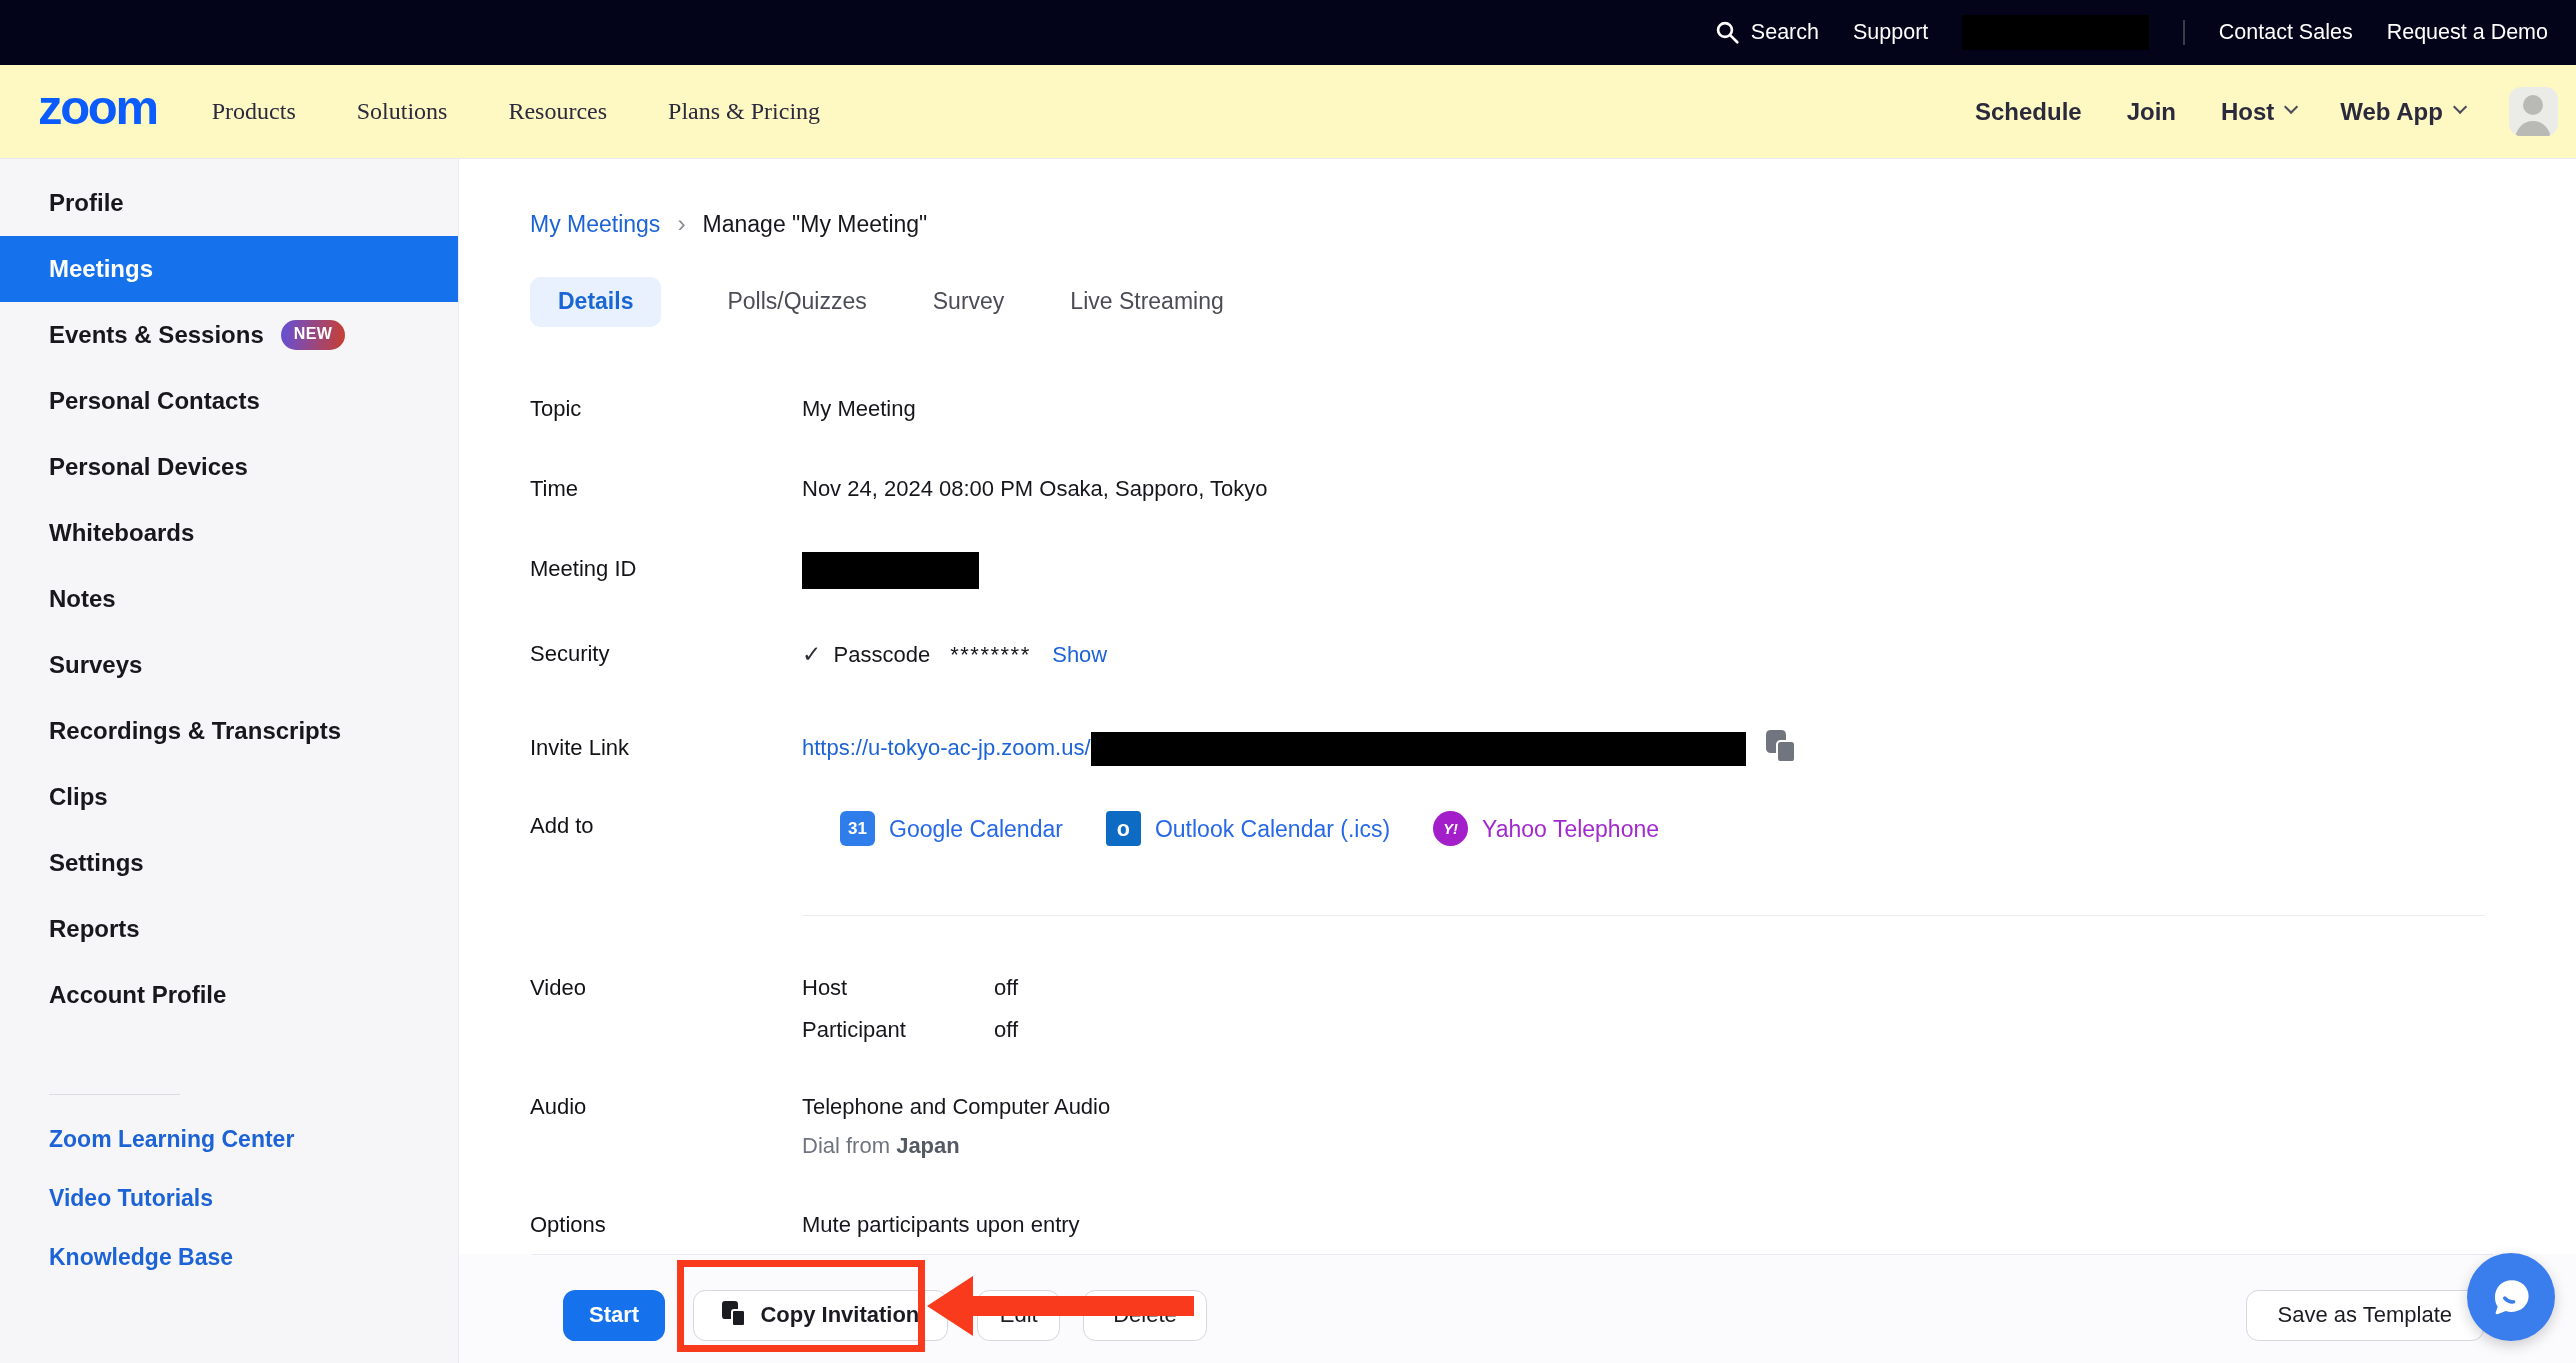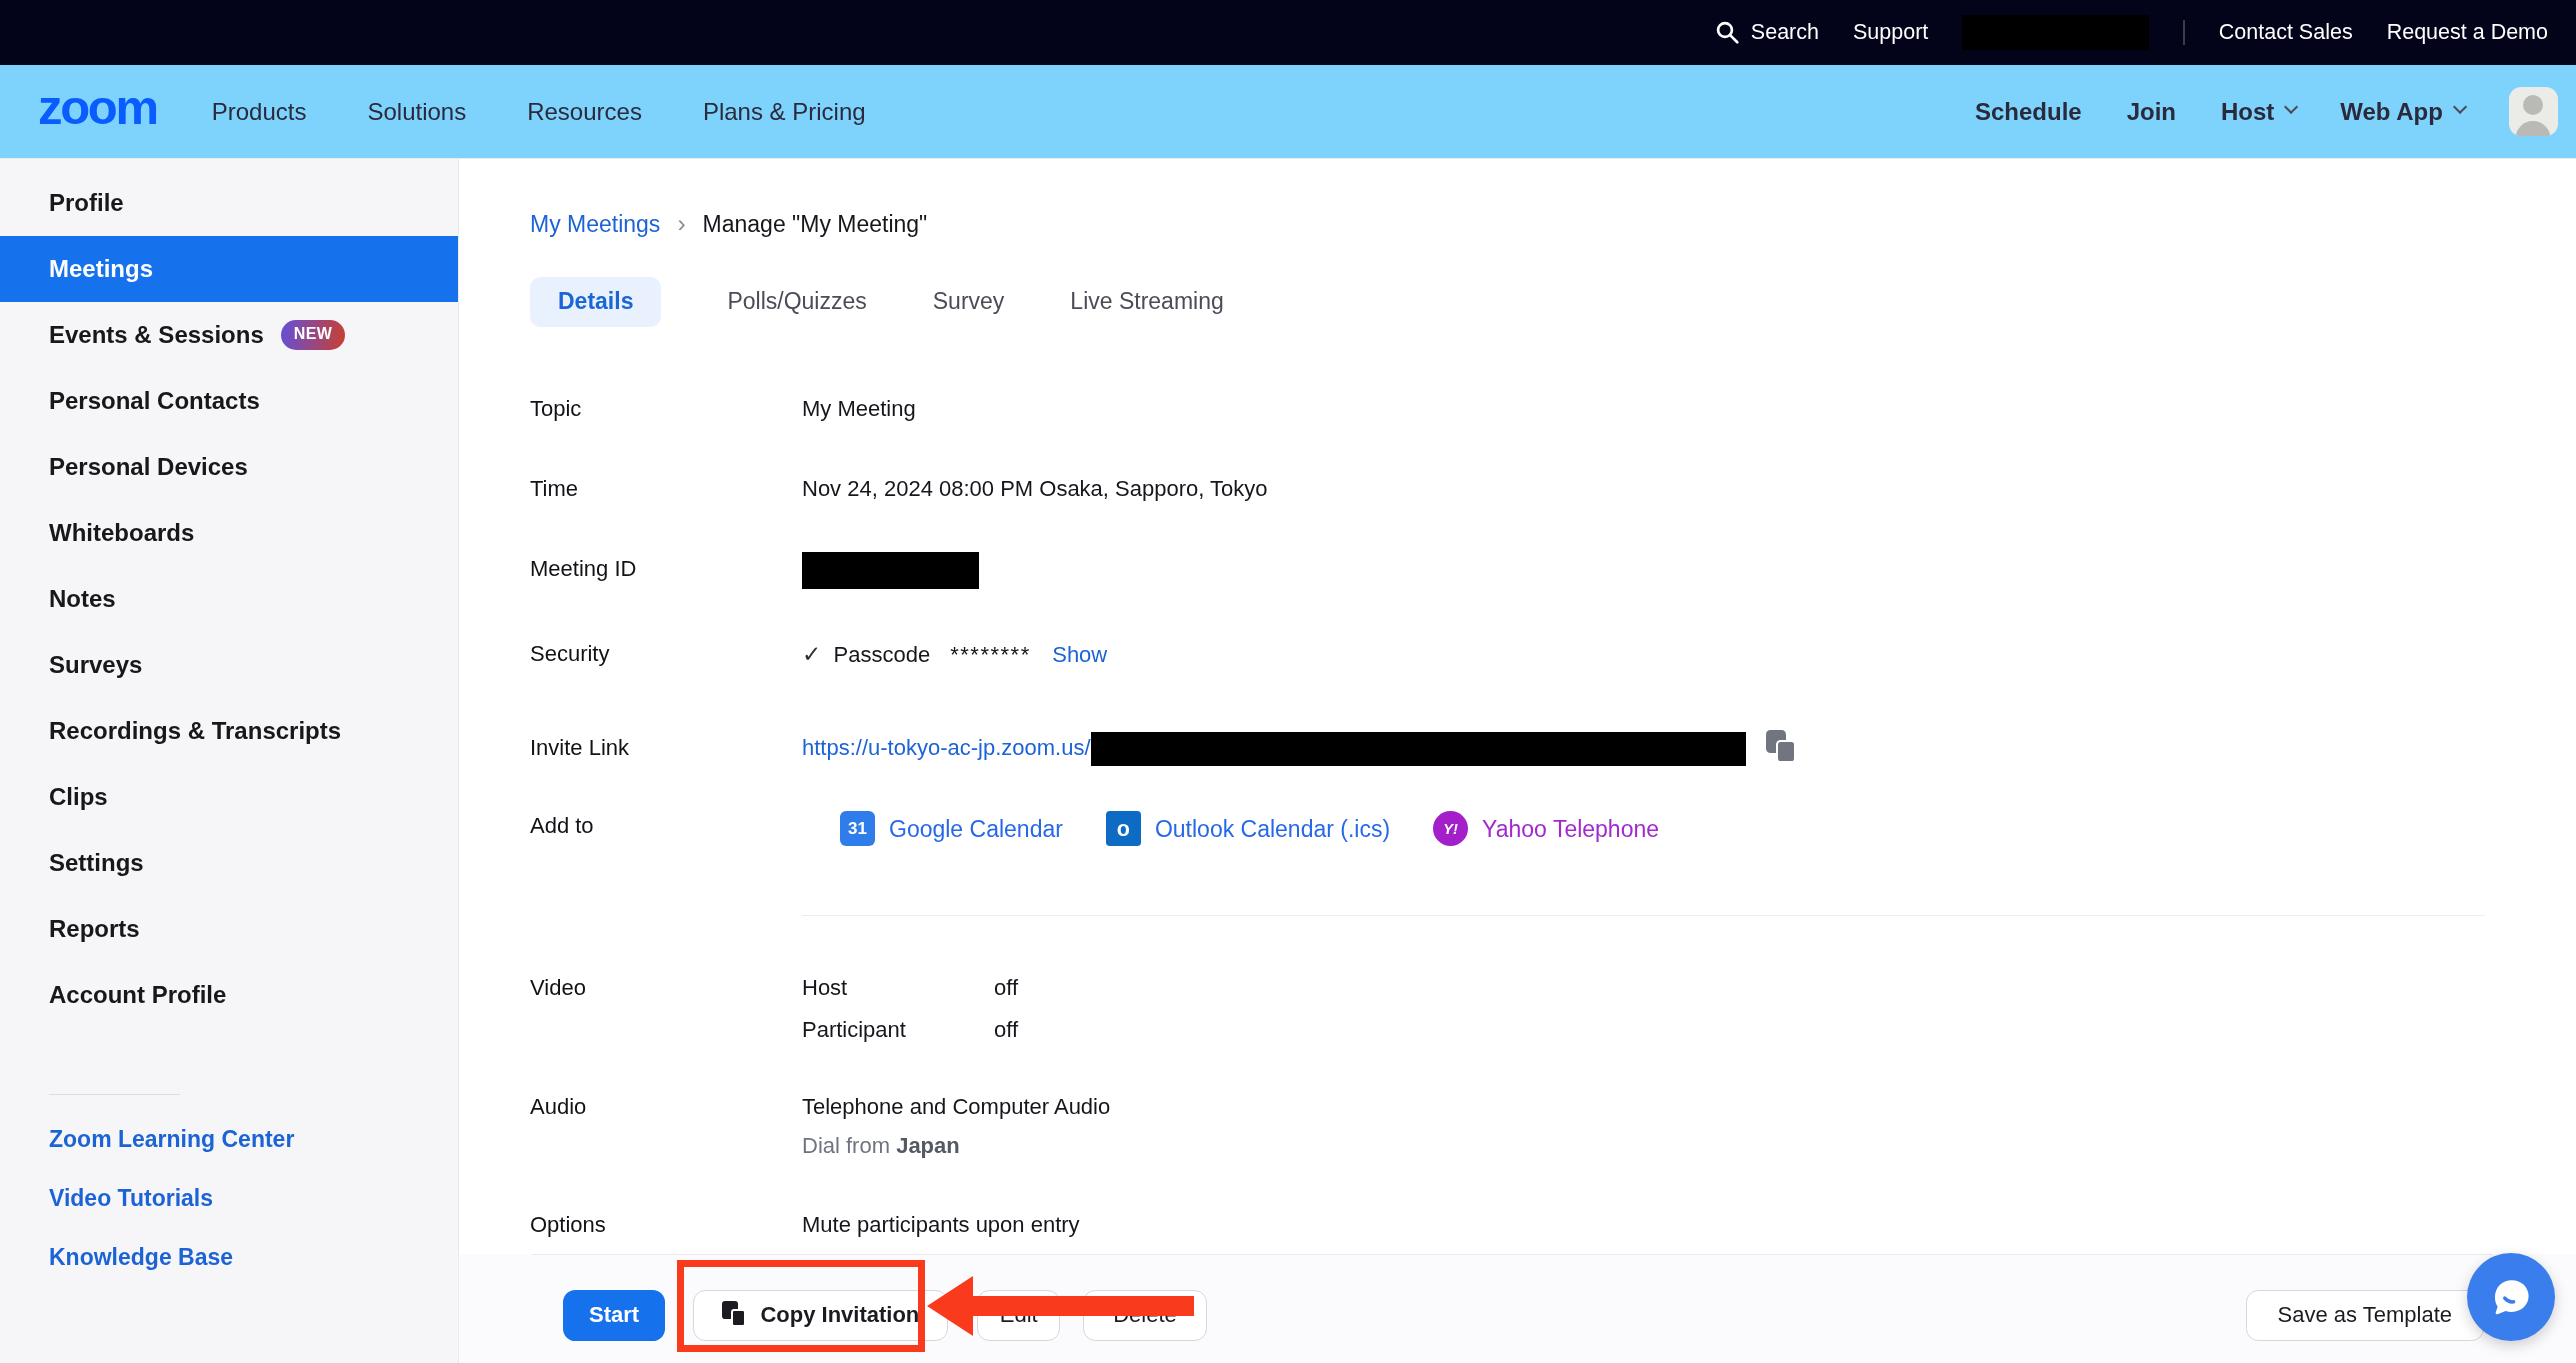--- a/index.html
+++ b/index.html
@@ -7,23 +7,23 @@
   body { font-family:"Liberation Sans","DejaVu Sans",sans-serif; color:#16161c; background:#fff; overflow:hidden; }
   .page { width:2576px; height:1364px; position:relative; display:flex; flex-direction:column; }
 
   
   .topbar { height:65px; background:var(--topbar-bg,#03041a); display:flex; align-items:center; justify-content:flex-end; gap:34px; padding-right:28px; color:#fff; font-size:21.5px; font-weight:500; flex:none; }
   .tb-item { display:flex; align-items:center; gap:10.8px; cursor:pointer; }
   .tb-redact { width:187px; height:35px; background:#000; }
   .tb-div { width:1.5px; height:24.6px; background:#3c3c4a; }
 
   
-  .header { height:94px; background:#7dd3fc; border-bottom:1.5px solid #e9e9ef; display:flex; align-items:center; padding:0 18.4px 0 38px; flex:none; }
+  .header { height:94px; background:#fef9c3; border-bottom:1.5px solid #e9e9ef; display:flex; align-items:center; padding:0 18.4px 0 38px; flex:none; }
   .logo { font-size:49px; font-weight:800; color:var(--zoom-blue,#0b5cff); letter-spacing:-2.3px; line-height:1; padding-bottom:7.7px; cursor:pointer; }
-  .nav { display:flex; gap:61px; margin-left:55px; font-size:24px; font-weight:500; color:#2a2a3c; }
+  .nav { display:flex; gap:61px; margin-left:55px; font-size:24px; font-weight:500; color:#2a2a3c;font-family:Liberation Serif, serif; }
   .nav > div { cursor:pointer; }
   .actions { margin-left:auto; display:flex; align-items:center; gap:45px; font-size:24px; font-weight:700; color:#2a2a3c; }
   .actions .act { cursor:pointer; display:flex; align-items:center; }
   .chev { display:inline-block; width:10px; height:10px; border-right:2.3px solid #4c4c5a; border-bottom:2.3px solid #4c4c5a; transform:rotate(45deg) translateY(-1.5px); margin-left:10.8px; margin-bottom:6.1px; }
   .avatar { width:49px; height:49px; border-radius:12.3px; background:#ebebe8; position:relative; overflow:hidden; cursor:pointer; }
   .avatar .head { position:absolute; top:7.7px; left:50%; transform:translateX(-50%); width:20px; height:20px; border-radius:50%; background:#b9b9b5; }
   .avatar .bodyp { position:absolute; bottom:-6.1px; left:50%; transform:translateX(-50%); width:35px; height:21.5px; border-radius:17.7px 17.7px 0 0; background:#b9b9b5; }
 
   
   .bodyrow { display:flex; flex:1; min-height:0; }

